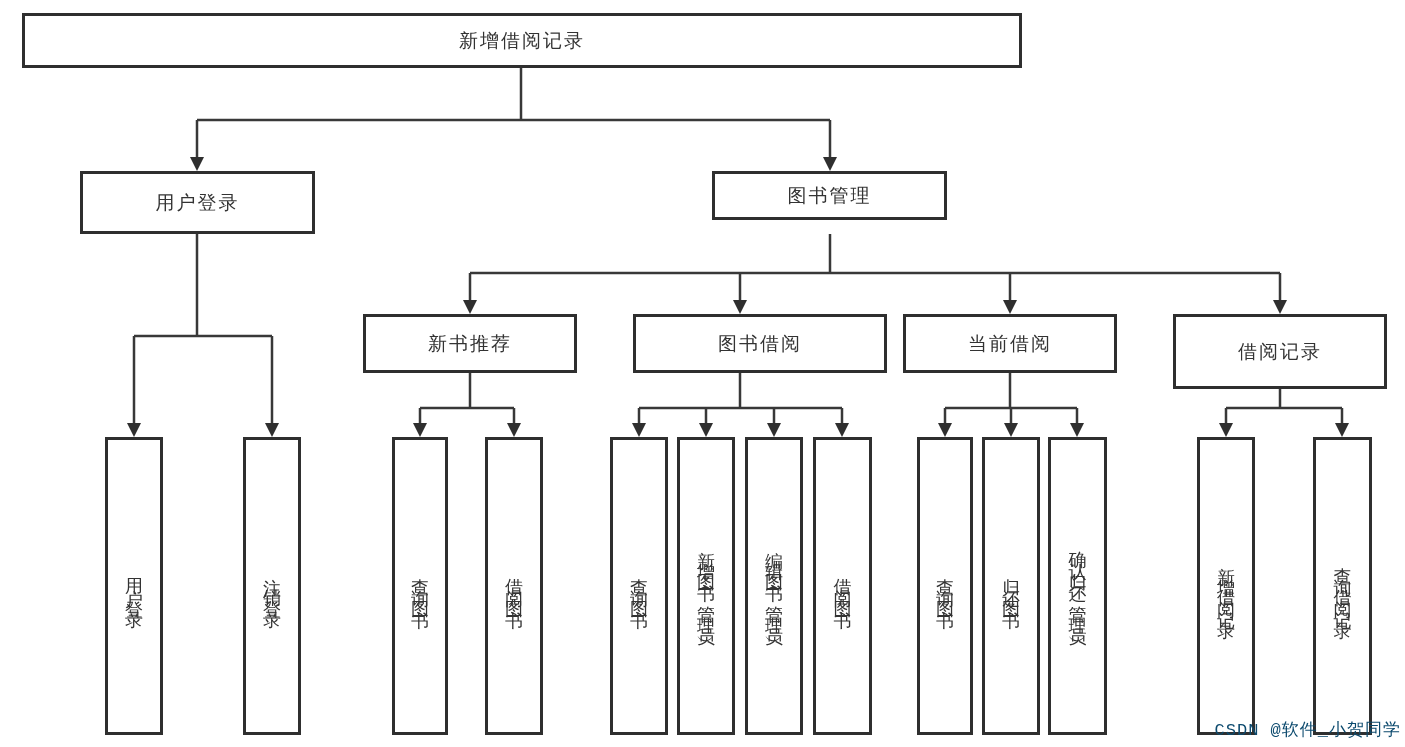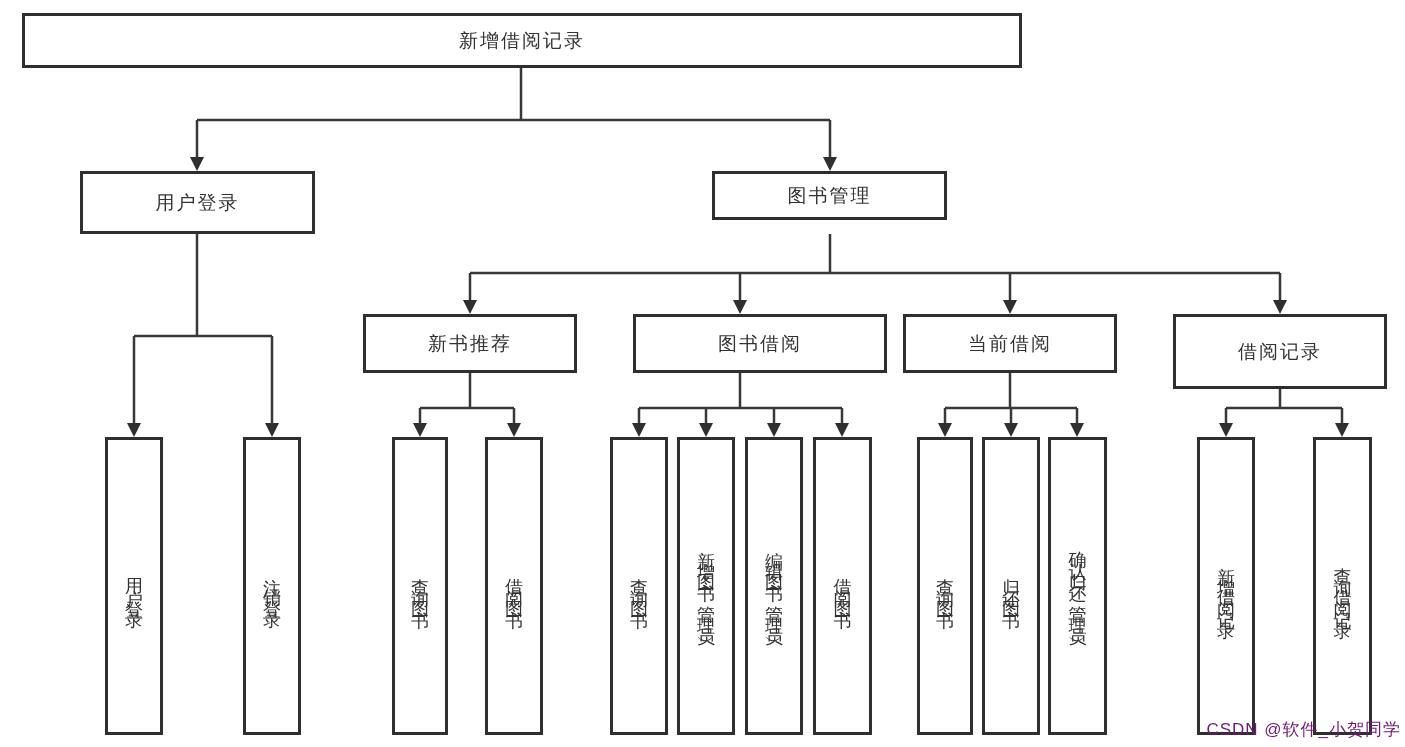--- a/index.html
+++ b/index.html
@@ -43,22 +43,23 @@
     letter-spacing: 11px;
     line-height: 1;
     white-space: nowrap;
   }
   .watermark {
     position: absolute;
     right: 4px;
     bottom: 6px;
     font-size: 17px;
     letter-spacing: 1px;
-    color: #701a75;
+    color: #0c4a6e;
     white-space: nowrap;
+    font-family: Liberation Mono, monospace;
   }
 </style>
 </head>
 <body>
 
 <div id="stage">
 
   <svg id="wires" viewBox="0 0 1405 747">
     <g stroke="#383838" stroke-width="2.5" fill="none">
 

